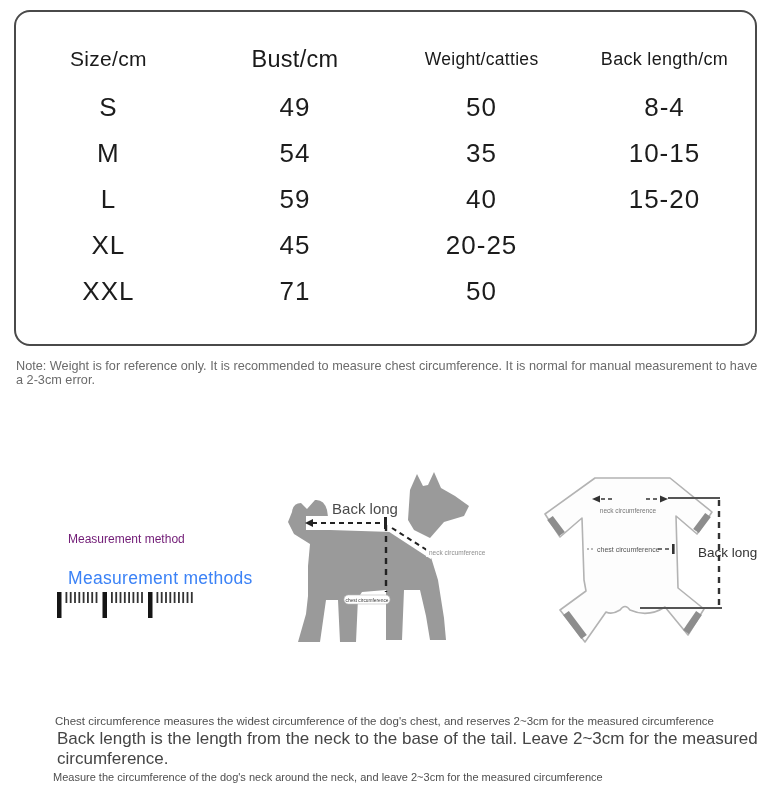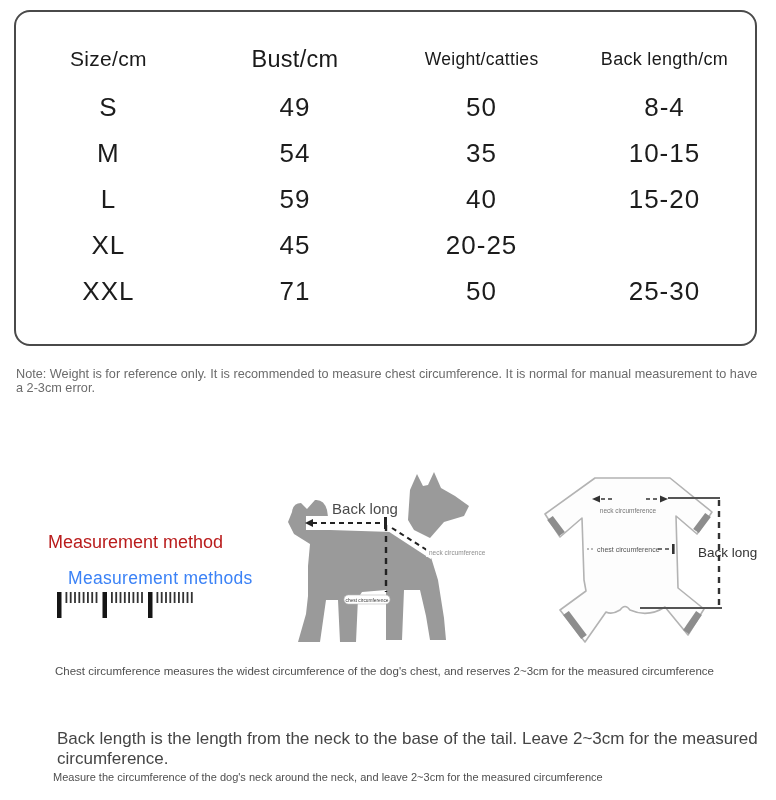--- a/index.html
+++ b/index.html
@@ -16,31 +16,31 @@
   .trow{display:grid;grid-template-columns:25% 25.5% 25% 24.5%;align-items:center;text-align:center;}
   .trow.header{margin-top:22px;height:50px;}
   .trow.datarow{height:46px;}
   .hcell{font-weight:400;color:#1a1a1a;letter-spacing:.3px;}
   .hc0{font-size:21px;}
   .hc1{font-size:23.5px;}
   .hc2{font-size:18px;}
   .hc3{font-size:17.5px;}
   .tcell{font-size:26px;font-weight:500;letter-spacing:1px;color:#1c1c1c;}
   
-  .note{position:absolute;left:16px;top:367px;width:746px;font-size:12.7px;color:#6b6b6b;}
+  .note{position:absolute;left:16px;top:359px;width:746px;font-size:12.7px;color:#6b6b6b;}
   
-  .mm-small{position:absolute;left:48px;top:532px;font-size:18px;color:#b91c1c;}
+  .mm-small{position:absolute;left:68px;top:532px;font-size:12px;color:#701a75;}
   .mm-large{position:absolute;left:58px;top:568px;font-size:17.5px;color:#3b82f6;letter-spacing:.3px;margin-left:10px;}
   .ruler{position:absolute;left:56px;top:591px;}
   
   .dog-svg{position:absolute;left:280px;top:448px;}
   .garment-svg{position:absolute;left:540px;top:452px;}
   
   .fn{position:absolute;color:#4f4f4f;}
-  .fn1{left:55px;top:665px;font-size:11.5px;}
+  .fn1{left:55px;top:715px;font-size:11.5px;}
   .fn2{left:57px;top:729px;font-size:17px;color:#454545;}
   .fn3{left:53px;top:771px;font-size:11px;}
   svg text{font-family:"Liberation Sans",sans-serif;}
 </style>
 </head>
 <body>
 
 <div class="table-box">
   <div class="trow header" id="thead-row">
       <div class="hcell hc0">Size/cm</div>
@@ -69,21 +69,20 @@
       </div>
       <div class="trow datarow">
         <div class="tcell">XL</div>
         <div class="tcell">45</div>
         <div class="tcell">20-25</div>
       </div>
       <div class="trow datarow">
         <div class="tcell">XXL</div>
         <div class="tcell">71</div>
         <div class="tcell">50</div>
-        <div class="tcell">25-30</div>
       </div>
     </div>
 </div>
 
 <div class="note">Note: Weight is for reference only. It is recommended to measure chest circumference. It is normal for manual measurement to have a 2-3cm error.</div>
 
 <div class="mm-small">Measurement method</div>
 <div class="mm-large">Measurement methods</div>
 
 <svg class="ruler" width="142" height="30" viewBox="0 0 142 30">

